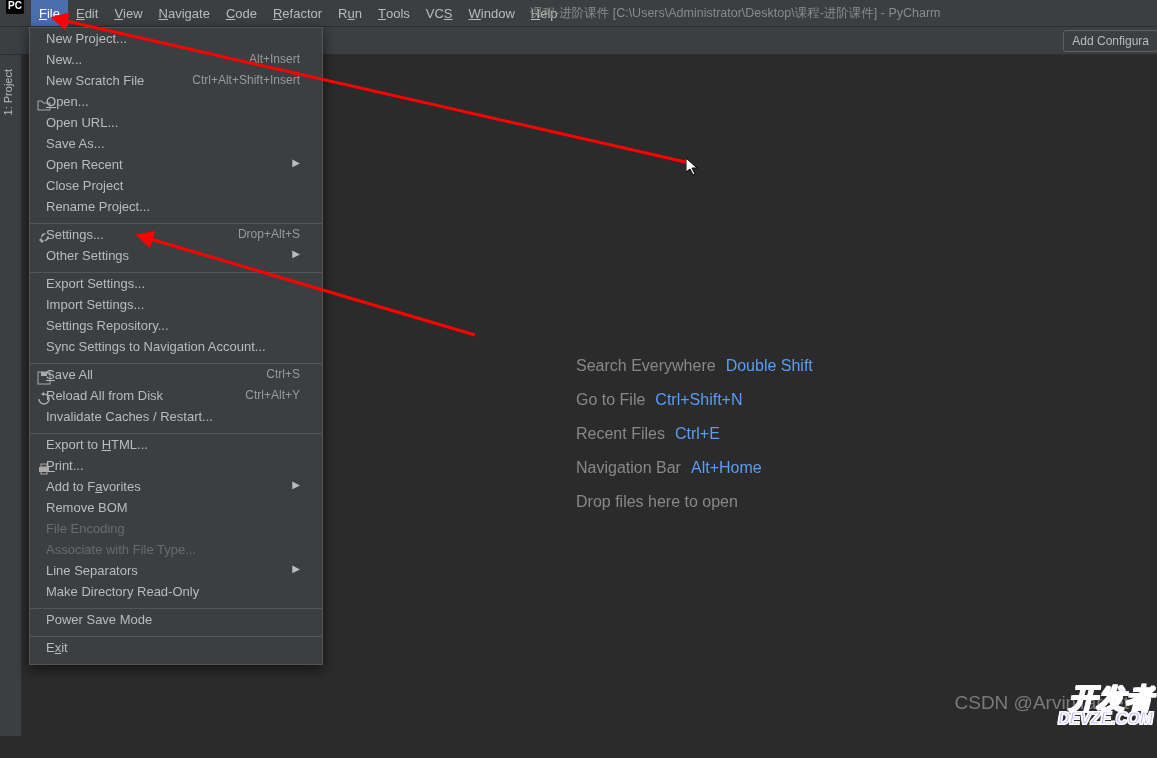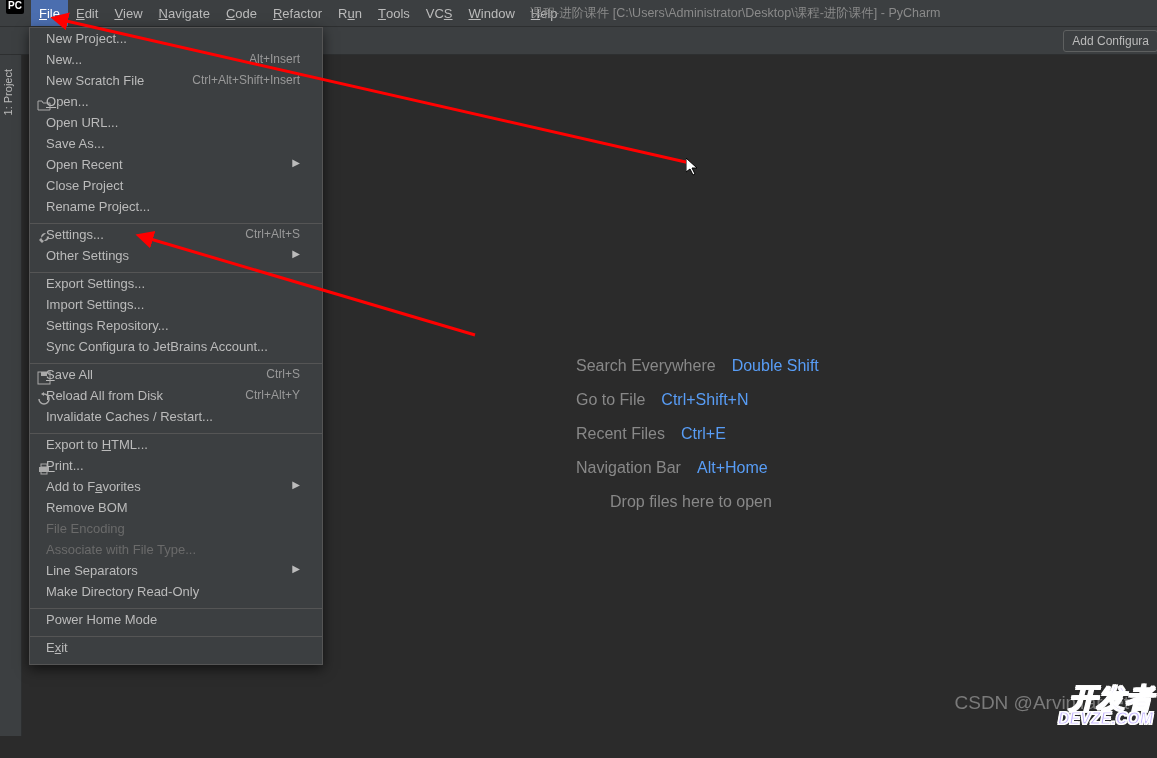--- a/index.html
+++ b/index.html
@@ -91,24 +91,24 @@
   .welcome-hints {
     position: absolute;
     left: 554px;
     top: 302px;
     display: flex;
     flex-direction: column;
     gap: 16px;
     font-size: 16px;
     color: #777;
   }
-  .hint-row { display: flex; align-items: center; gap: 16px; }
+  .hint-row { display: flex; align-items: center; gap: 10px; }
   .hint-label { color: #888; }
   .hint-shortcut { color: #589df6; }
-  .hint-plain { color: #888; margin-left: 34px; }
+  .hint-plain { color: #888; }
   .watermark-csdn {
     position: absolute;
     right: 28px; bottom: 22px;
     font-size: 19px;
     color: #7a7a7a;
   }
   .watermark-devze {
     position: absolute;
     right: 4px;
     bottom: 10px;
@@ -274,38 +274,38 @@
       <span>Rename Project...</span>
     </div>
     <div class="menu-sep"></div>
     <div class="menu-item">
       <span class="menu-icon">
         <svg width="14" height="14">
           <path d="M9,2 A4,4 0 1,0 12,5 L8,9 L5,12 L2,9 L5,6 Z" fill="#aaa"></path>
         </svg>
       </span>
       <span>Settings...</span>
-      <span class="shortcut">Ctrl+Alt+S</span>
+      <span class="shortcut">Drop+Alt+S</span>
     </div>
     <div class="menu-item">
       <span>Other Settings</span>
       <span class="arrow">▶</span>
     </div>
     <div class="menu-sep"></div>
     <div class="menu-item">
       <span>Export Settings...</span>
     </div>
     <div class="menu-item">
       <span>Import Settings...</span>
     </div>
     <div class="menu-item">
       <span>Settings Repository...</span>
     </div>
     <div class="menu-item">
-      <span>Sync Configura to JetBrains Account...</span>
+      <span>Sync Settings to Navigation Account...</span>
     </div>
     <div class="menu-sep"></div>
     <div class="menu-item">
       <span class="menu-icon">
         <svg width="14" height="14">
           <rect x="1" y="1" width="12" height="12" fill="none" stroke="#aaa"></rect>
           <rect x="4" y="1" width="6" height="4" fill="#aaa"></rect>
         </svg>
       </span>
       <span><u>S</u>ave All</span>
@@ -353,21 +353,21 @@
     </div>
     <div class="menu-item">
       <span>Line Separators</span>
       <span class="arrow">▶</span>
     </div>
     <div class="menu-item">
       <span>Make Directory Read-Only</span>
     </div>
     <div class="menu-sep"></div>
     <div class="menu-item">
-      <span>Power Home Mode</span>
+      <span>Power Save Mode</span>
     </div>
     <div class="menu-sep"></div>
     <div class="menu-item">
       <span>E<u>x</u>it</span>
     </div>
   </div>
 
 <svg class="annotation-svg" width="1157" height="758">
   <defs>
     <marker id="ah" markerWidth="10" markerHeight="10" refX="2" refY="3" orient="auto">

